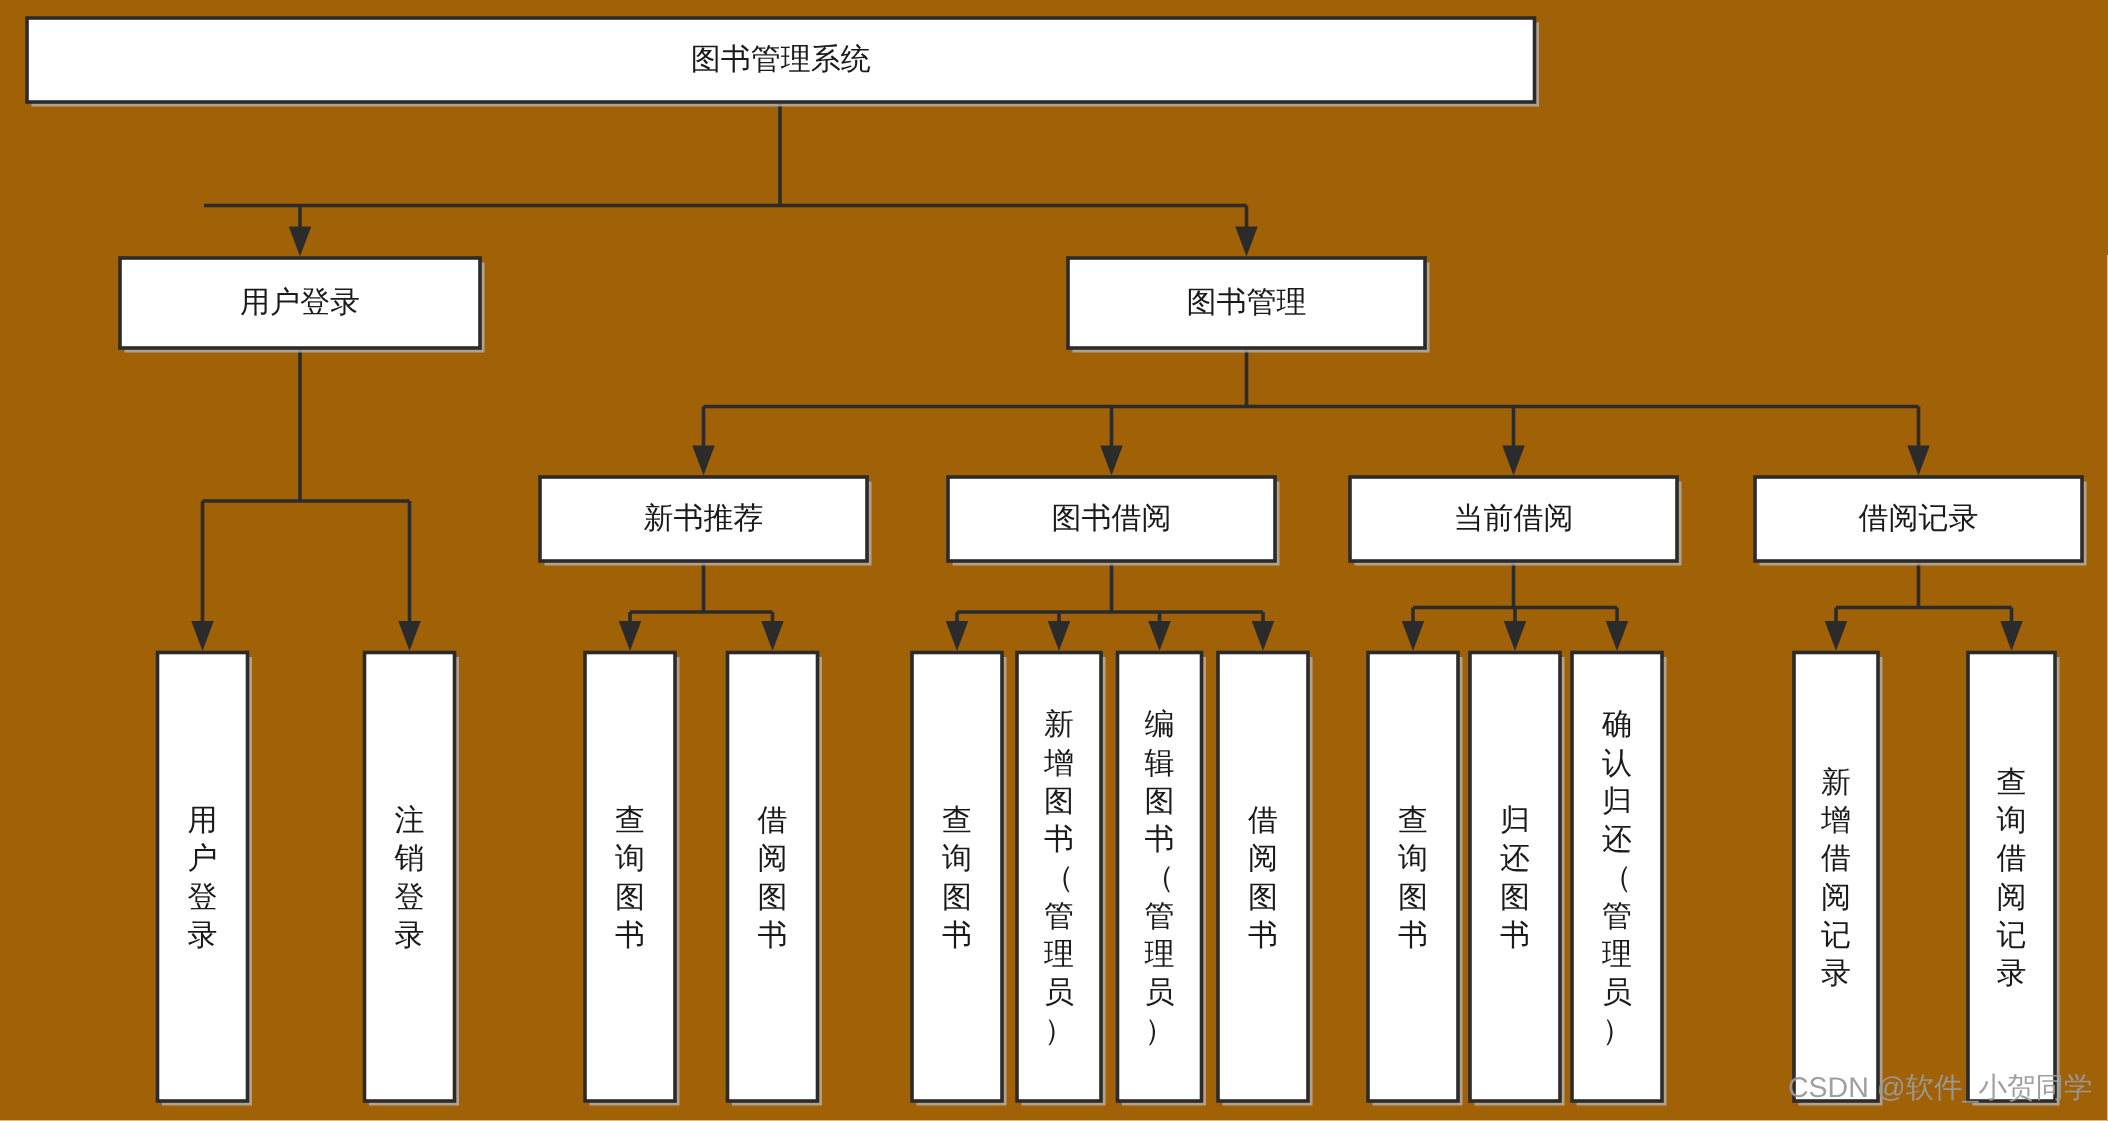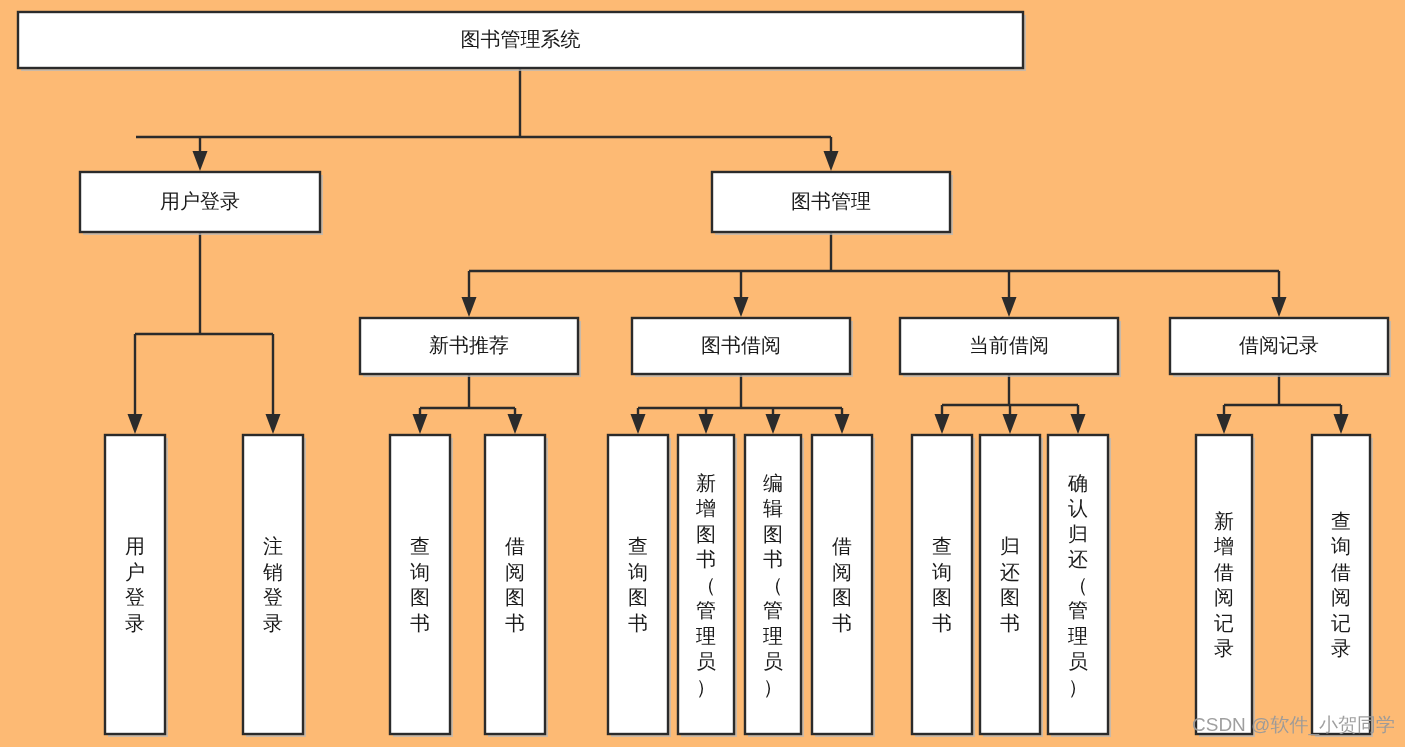--- a/index.html
+++ b/index.html
@@ -7,21 +7,21 @@
     padding: 0;
     background: #ffffff;
   }
   body {
     font-family: "Liberation Sans", "DejaVu Sans", sans-serif;
   }
   #diagram-root {
     position: relative;
     width: 1405px;
     height: 747px;
-    background: #fdba74;
+    background: #a16207;
     overflow: hidden;
   }
   svg.diagram-canvas {
     position: absolute;
     left: 0;
     top: 0;
     width: 1405px;
     height: 747px;
     display: block;
   }

